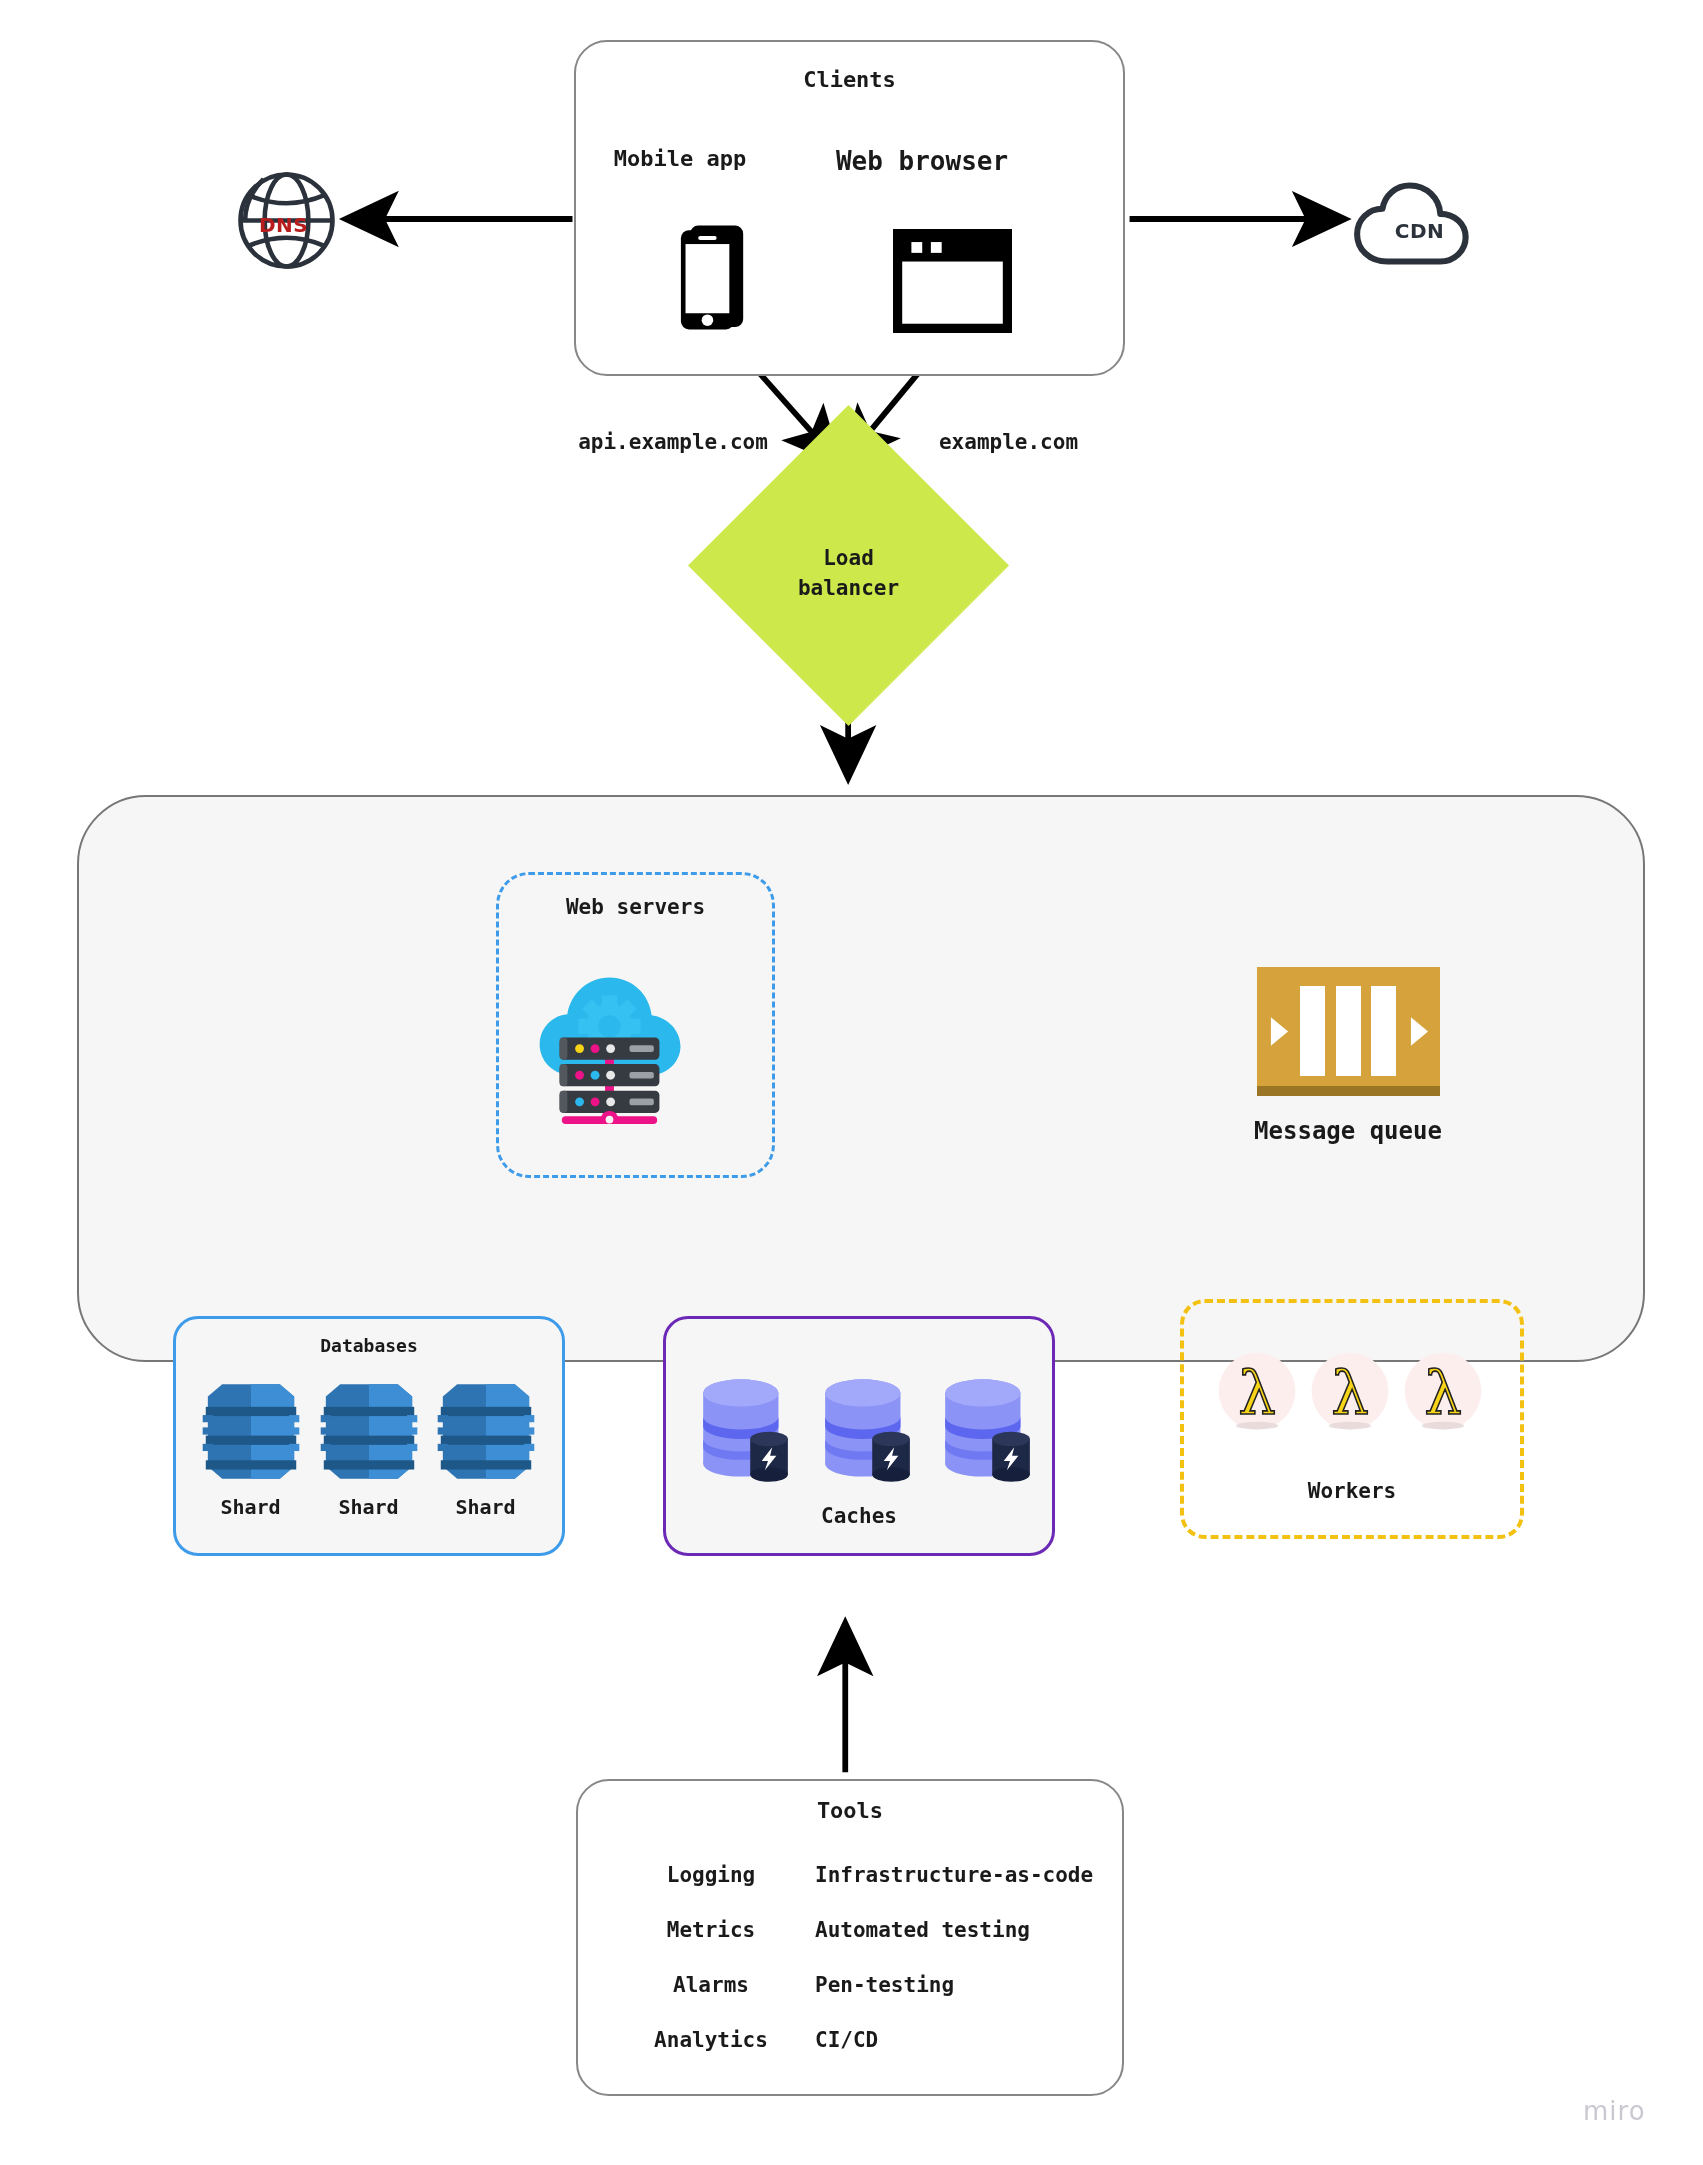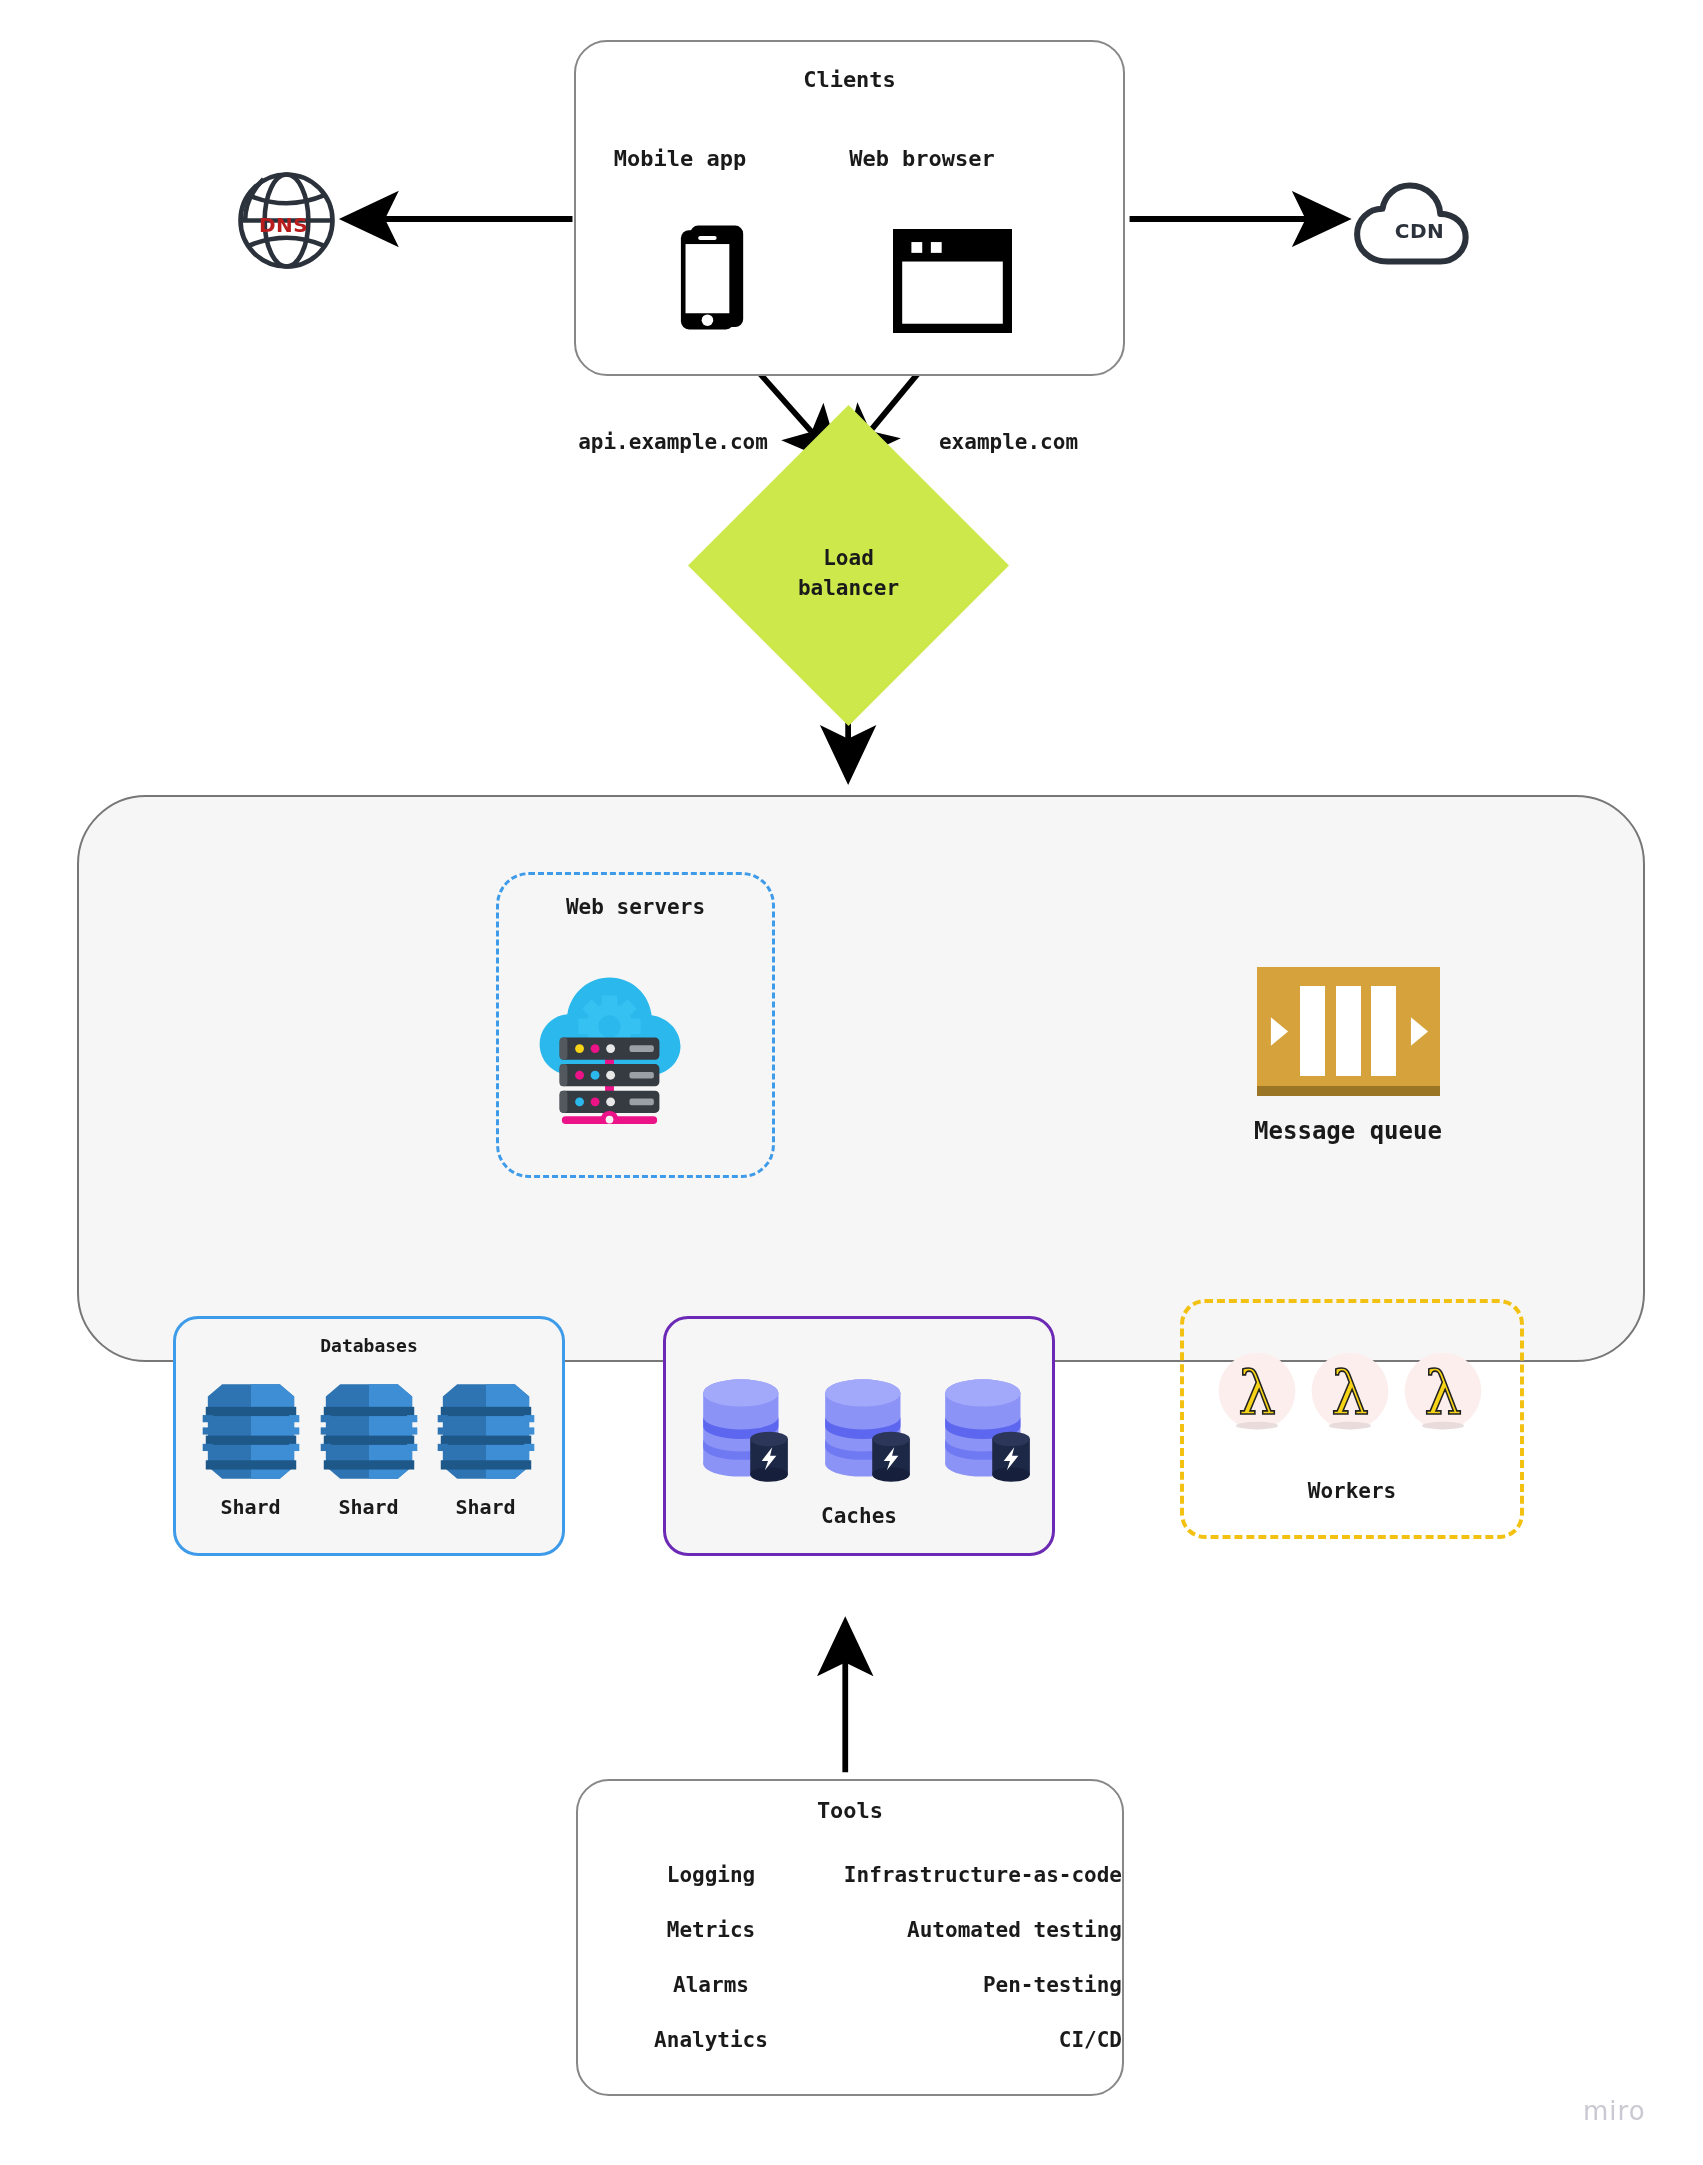--- a/index.html
+++ b/index.html
@@ -26,21 +26,21 @@
   
   #clients-box {
     left: 574px; top: 40px; width: 551px; height: 336px;
     border: 2.9px solid #878787;
     border-radius: 33px;
     background: #ffffff;
     box-sizing: border-box;
   }
   #clients-title { left: 574px; top: 67px; width: 551px; font-size: 22px; }
   #mobile-app-label { left: 584px; top: 146px; width: 192px; font-size: 22px; }
-  #web-browser-label { left: 826px; top: 146px; width: 192px; font-size: 22px; }
+  #web-browser-label { left: 826px; top: 146px; width: 192px; font-size: 26px; }
 
   
   #services-box {
     left: 77px; top: 795px; width: 1568px; height: 567px;
     border: 2.9px solid #777777;
     border-radius: 69px;
     background: #f6f6f6;
     box-sizing: border-box;
   }
 
@@ -119,21 +119,21 @@
   #tools-box {
     left: 576px; top: 1779px; width: 548px; height: 317px;
     border: 2.9px solid #878787;
     border-radius: 33px;
     background: #ffffff;
     box-sizing: border-box;
   }
   #tools-title { left: 576px; top: 1798px; width: 548px; font-size: 22px; }
   .tools-col { position: absolute; font-size: 21px; }
   #tools-col-left  { left: 615px; top: 1854px; width: 192px; text-align: center; }
-  #tools-col-right { left: 815px; top: 1854px; width: 307px; text-align: right; }
+  #tools-col-right { left: 815px; top: 1854px; width: 307px; text-align: left; }
   .tools-col .row { height: 55px; line-height: 42px; font-weight: bold; white-space: nowrap; }
 
   
   .shard-label { font-size: 20px; }
 
   
   #watermark {
     left: 1583px; top: 2096px; font-size: 26px; color: #c9c9d2;
     font-family: "DejaVu Sans", "Liberation Sans", sans-serif; font-weight: normal;
     letter-spacing: 1px;

